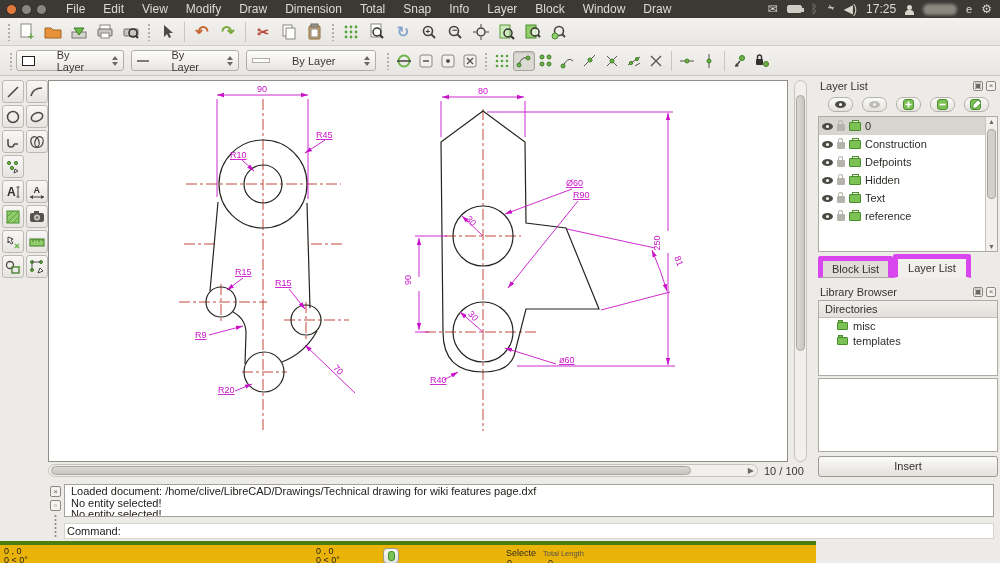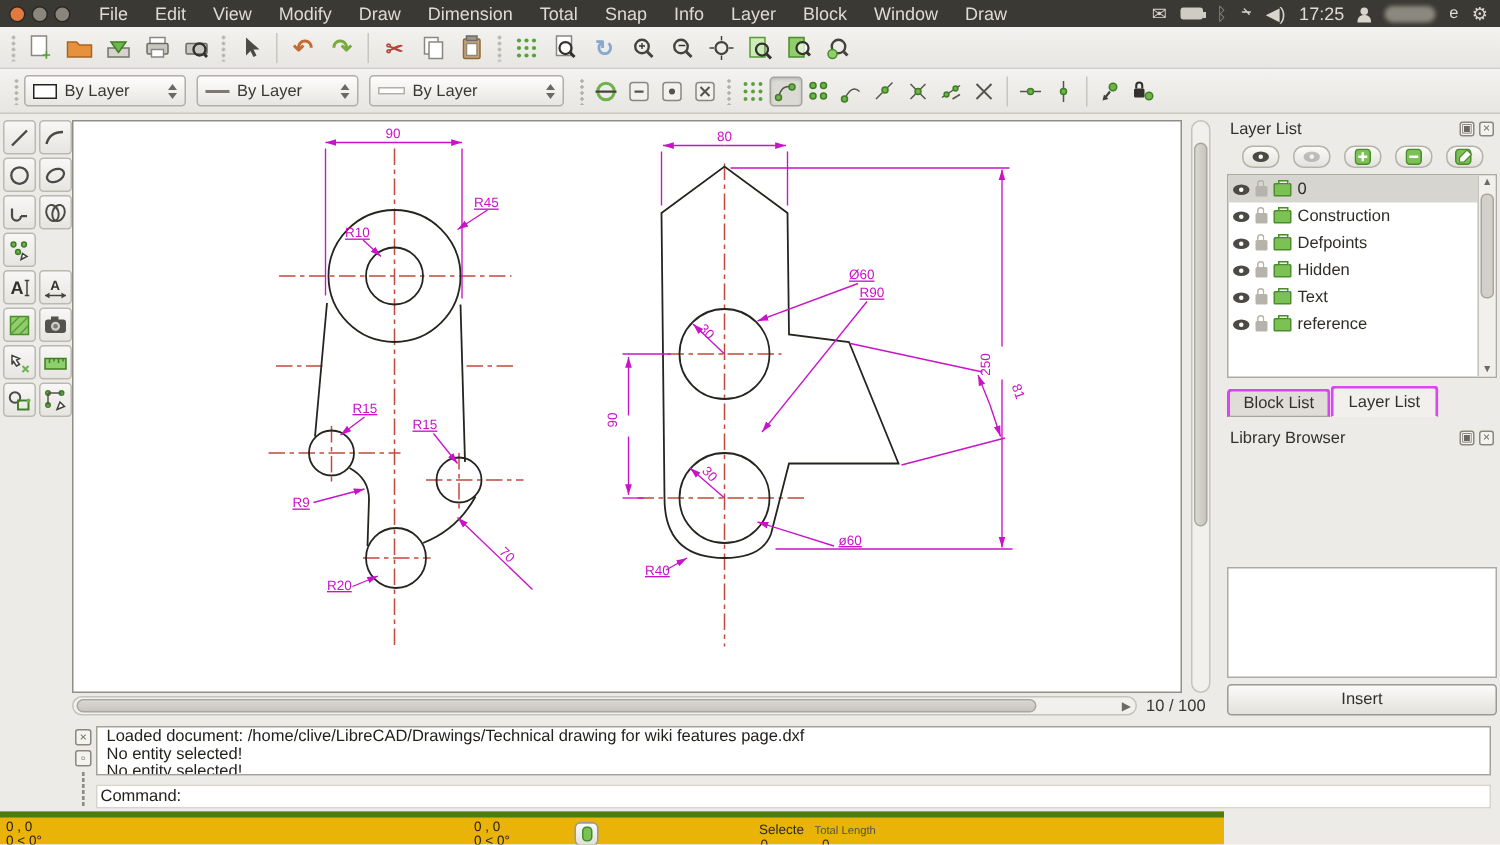--- a/index.html
+++ b/index.html
@@ -20,21 +20,21 @@
 .blur{width:34px;height:11px;border-radius:6px;background:#8b887f;filter:blur(1.5px)}
 
 #tb1{position:absolute;left:0;top:18px;width:1000px;height:28px;background:linear-gradient(#f3f2f0,#e8e6e2);border-bottom:1px solid #d2cfc9;display:flex;align-items:center;padding:0 4px}
 #tb2{position:absolute;left:0;top:46px;width:1000px;height:30px;background:linear-gradient(#f3f2f0,#e8e6e2);border-bottom:1px solid #cbc8c2;display:flex;align-items:center;padding:0 6px}
 .tbi{width:26px;height:24px;display:flex;align-items:center;justify-content:center;border-radius:3px}
 .tbi.sm{width:22px;height:20px}
 .tbi.active{background:#dcdad5;border:1px solid #a7a49d;box-shadow:inset 0 1px 2px rgba(0,0,0,.15)}
 .vsep{width:1px;height:20px;background:#c9c6c0;margin:0 4px}
 .hdl{width:4px;height:18px;margin:0 3px;background:radial-gradient(#b2afa9 1px,transparent 1.2px);background-size:4px 4px}
 .glyph{font-style:normal;font-weight:bold}
-.combo{height:21px;width:108px;display:flex;align-items:center;gap:5px;padding:0 5px;background:linear-gradient(#fdfdfc,#e8e6e2);border:1px solid #b2afa8;border-radius:3px;margin-right:7px;font-size:11px;color:#3a3835}
+.combo{height:21px;width:108px;display:flex;align-items:center;gap:22px;padding:0 5px;background:linear-gradient(#fdfdfc,#e8e6e2);border:1px solid #b2afa8;border-radius:3px;margin-right:7px;font-size:11px;color:#3a3835}
 .spin{margin-left:auto;display:flex;flex-direction:column;gap:2px;align-items:center}
 .spin i{width:0;height:0;border-left:3px solid transparent;border-right:3px solid transparent}
 .spin .up{border-bottom:4px solid #6b6964}
 .spin .dn{border-top:4px solid #6b6964}
 
 #lefttools{position:absolute;left:0;top:78px;width:49px;display:grid;grid-template-columns:22px 22px;gap:2px;padding:2px;align-content:start}
 .ltb{width:22px;height:23px;background:linear-gradient(#f8f7f6,#e7e5e1);border:1px solid #bcb9b2;border-radius:3px;display:flex;align-items:center;justify-content:center}
 
 #canvas{position:absolute;left:48px;top:80px;width:740px;height:382px;background:#fff;border:1px solid #918e88}
 #vscroll{position:absolute;left:794px;top:80px;width:13px;height:382px;background:#f1f0ed;border:1px solid #c6c3bd;border-radius:7px}
@@ -57,21 +57,21 @@
 .eye i{position:absolute;left:4px;top:2px;width:3px;height:3px;background:#fff;border-radius:50%}
 .eye.off{opacity:.3}
 .lock{width:8px;height:7px;background:#b6b3ac;border-radius:1px;position:relative;margin-top:3px}
 .lock i{position:absolute;left:1px;top:-4px;width:5px;height:4px;border:1.5px solid #b6b3ac;border-bottom:none;border-radius:3px 3px 0 0}
 .prn{width:12px;height:9px;background:#7cc153;border:1px solid #4b8c2d;border-radius:1px;position:relative}
 .prn i{position:absolute;left:2px;top:-3px;width:7px;height:3px;background:#eef3ea;border:1px solid #4b8c2d}
 #listscroll{position:absolute;right:0;top:0;width:12px;height:134px;background:#f1f0ed;border-left:1px solid #c6c3bd}
 #listscroll .thumb{position:absolute;left:1px;top:12px;width:9px;height:70px;background:#d3d0cb;border:1px solid #a9a69f;border-radius:4px}
 #listscroll .a{position:absolute;left:2px;font-size:7px;color:#6d6a64}
 #docktabs{position:absolute;left:2px;top:178px;display:flex;align-items:flex-end;height:22px}
-.tab{padding:3px 10px;font-size:11px;border:2px solid #d946ef;border-radius:3px 3px 0 0;color:#33312d}
+.tab{padding:3px 10px;font-size:11px;border:5px solid #d946ef;border-radius:3px 3px 0 0;color:#33312d}
 .tab.inactive{background:#e0ddd8;border-bottom:1px solid #a9a69f;padding:2px 9px}
 .tab.active{background:#f1f0ec;border-bottom:1px solid #f1f0ec;position:relative;z-index:2}
 #libtitle{position:absolute;left:0;top:206px;width:184px}
 #dirbox{position:absolute;left:2px;top:222px;width:180px;height:76px;background:#fff;border:1px solid #aeaba4}
 #dirbox .hdr{height:17px;background:linear-gradient(#efeeea,#e2e0db);border-bottom:1px solid #c2bfb8;padding:2px 6px;font-size:11px;color:#33312d}
 .dirrow{display:flex;align-items:center;gap:5px;height:15px;padding-left:18px;font-size:11px;color:#2f2d29}
 .folder{width:11px;height:8px;background:#7cc153;border:1px solid #4b8c2d;border-radius:1px;position:relative}
 .folder i{position:absolute;left:0;top:-3px;width:5px;height:2px;background:#7cc153;border:1px solid #4b8c2d;border-bottom:none}
 #previewbox{position:absolute;left:2px;top:300px;width:180px;height:74px;background:#fff;border:1px solid #aeaba4}
 #insertbtn{position:absolute;left:2px;top:378px;width:180px;height:21px;background:linear-gradient(#fbfbfa,#e3e1dc);border:1px solid #9d9a93;border-radius:3px;font-size:11px;color:#33312d;text-align:center;line-height:19px}
@@ -739,20 +739,35 @@
     <span class="tab inactive">Block List</span>
     <span class="tab active">Layer List</span>
   </div>
   <div id="libtitle" class="paneltitle">
     <span>Library Browser</span>
     <span class="ptico">
         <span class="mini">▣</span>
         <span class="mini">×</span>
       </span>
   </div>
+  <div id="dirbox">
+    <div class="hdr">Directories</div>
+    <div class="dirrow">
+        <span class="folder">
+          <i></i>
+        </span>
+        <span>misc</span>
+      </div>
+    <div class="dirrow">
+        <span class="folder">
+          <i></i>
+        </span>
+        <span>templates</span>
+      </div>
+  </div>
   <div id="previewbox"></div>
   <div id="insertbtn">Insert</div>
 </div>
 
 <div id="cmddock">
   <span class="gut" style="top:6px">×</span>
   <span class="gut" style="top:20px">▫</span>
   <span class="dots" style="top:34px"></span>
   <span class="dots" style="top:46px"></span>
   <div id="histbox">

